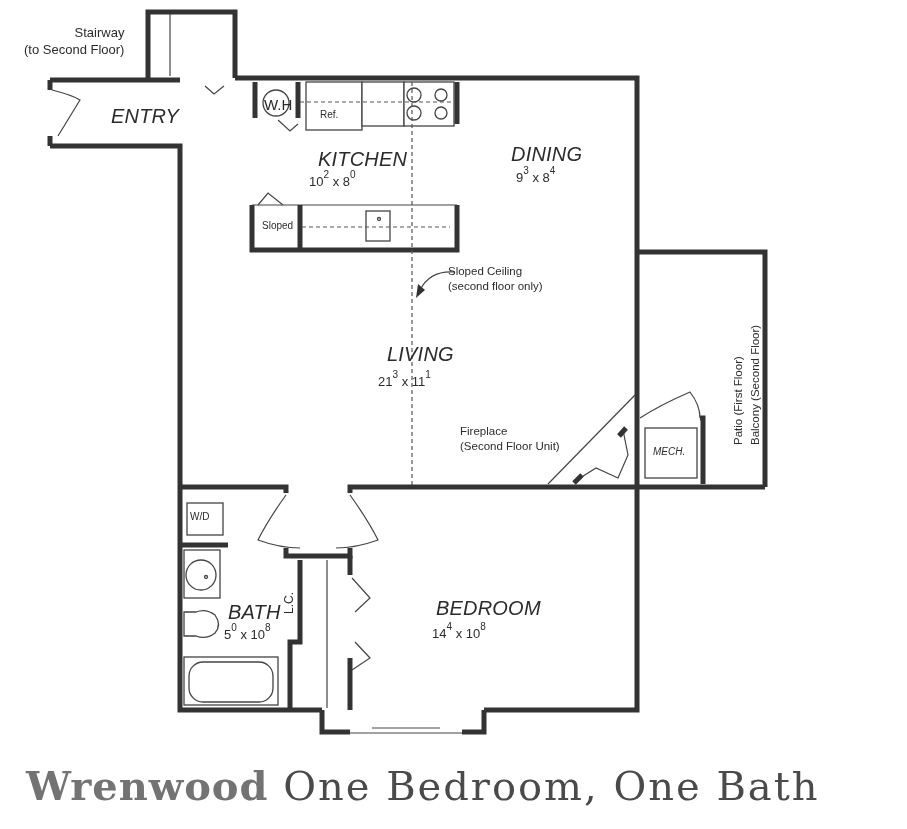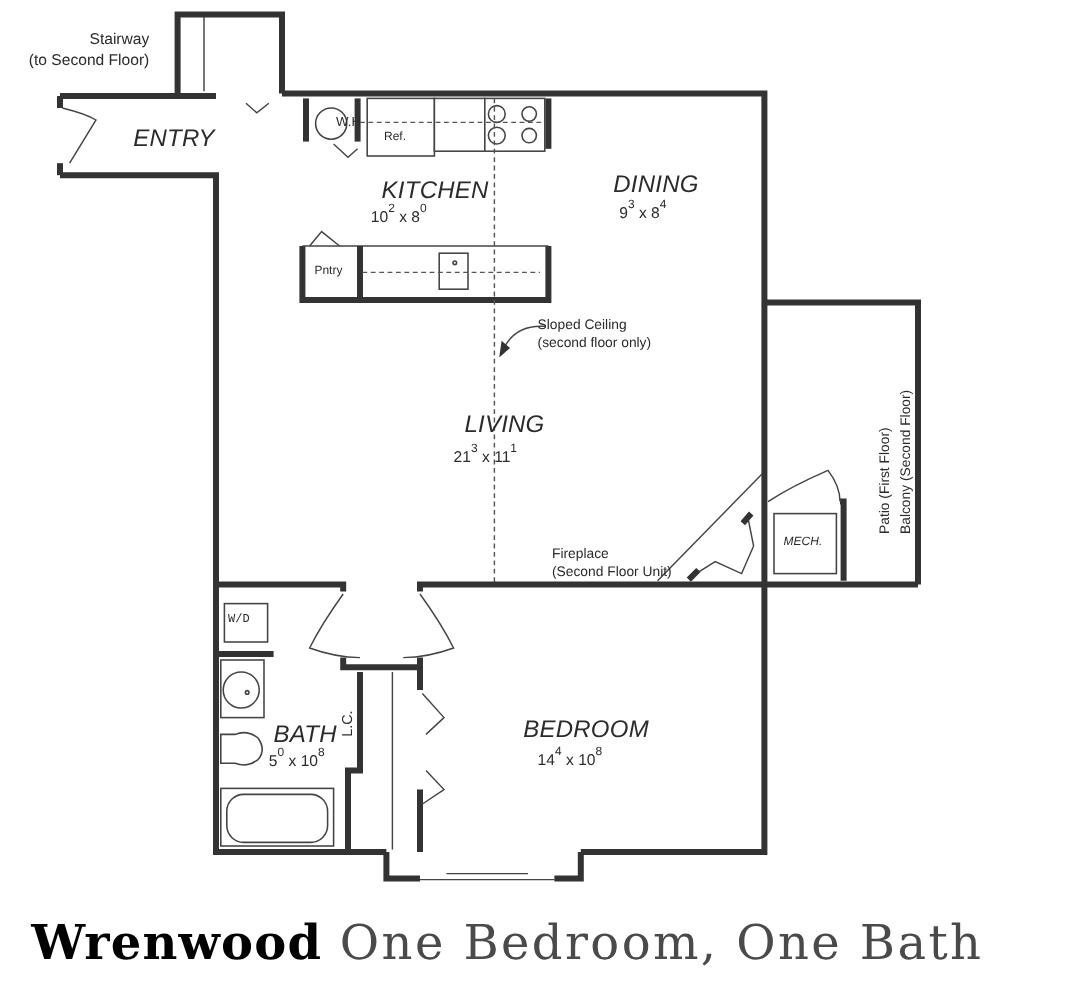--- a/index.html
+++ b/index.html
@@ -9,21 +9,21 @@
   .thin { fill: none; stroke: #444; stroke-width: 1.2; }
   .dash { fill: none; stroke: #555; stroke-width: 1.2; stroke-dasharray: 4 3; }
   .fix { fill: #fff; stroke: #444; stroke-width: 1.3; }
   .lbl { position: absolute; font-family: "Liberation Sans", sans-serif; color: #2b2b2b; white-space: nowrap; }
   .room { font-size: 20px; letter-spacing: 0.2px; font-style: italic; }
   .dim { font-size: 13px; }
   .dim sup { font-size: 10px; position: relative; top: -3px; }
   .note { font-size: 11.5px; line-height: 15px; }
   .small { font-size: 10px; }
   .title { position: absolute; left: 26px; top: 762px; font-family: "DejaVu Serif", "Liberation Serif", serif; font-size: 40px; color: #4a4a4a; letter-spacing: 2px; white-space: nowrap; }
-  .title b { font-weight: bold; color: #000000; letter-spacing: 1px; }
+  .title b { font-weight: bold; color: #737373; letter-spacing: 1px; }
   .vert { transform: rotate(-90deg); transform-origin: left top; }
 </style>
 </head>
 <body>
 
 <svg class="plan" viewBox="0 0 907 829" xmlns="http://www.w3.org/2000/svg">
 
   <g>
     <path class="wall" d="M148 78 L148 12 L235 12 L235 78"></path>
     <line class="thin" x1="170" y1="14" x2="170" y2="76"></line>
@@ -113,23 +113,23 @@
   </g>
 </svg>
 
 <div class="lbl note" style="left:24px; top:24px; font-size:13px; line-height:17px; text-align:right;">
   <div>Stairway</div>
   <div>(to Second Floor)</div>
 </div>
 
 <div class="lbl room" style="left:111px; top:105px;">ENTRY</div>
 
-<div class="lbl small" style="left:280px; top:96px; font-size:11px;">W.H</div>
+<div class="lbl small" style="left:264px; top:96px; font-size:15px;">W.H</div>
 <div class="lbl small" style="left:320px; top:109px;">Ref.</div>
-<div class="lbl small" style="left:262px; top:220px;">Pntry</div>
+<div class="lbl small" style="left:262px; top:220px;">Sloped</div>
 
 <div class="lbl room" style="left:318px; top:148px;">KITCHEN</div>
 <div class="lbl dim" style="left:309px; top:172px;">
   <span>10</span><sup>2</sup>
   <span>x</span>
   <span>8</span><sup>0</sup>
 </div>
 
 <div class="lbl room" style="left:511px; top:143px;">DINING</div>
 <div class="lbl dim" style="left:516px; top:168px;">
@@ -143,45 +143,45 @@
   <div>(second floor only)</div>
 </div>
 
 <div class="lbl room" style="left:387px; top:343px;">LIVING</div>
 <div class="lbl dim" style="left:378px; top:372px;">
   <span>21</span><sup>3</sup>
   <span>x</span>
   <span>11</span><sup>1</sup>
 </div>
 
-<div class="lbl note" style="left:460px; top:424px;margin-top:31px;">
+<div class="lbl note" style="left:460px; top:424px;">
   <div>Fireplace</div>
   <div>(Second Floor Unit)</div>
 </div>
 
 <div class="lbl small" style="left:653px; top:446px;font-style:italic;">MECH.</div>
 
 <div class="lbl note vert" style="left:730px; top:445px; line-height:17px;">
   <div>Patio (First Floor)</div>
   <div>Balcony (Second Floor)</div>
 </div>
 
-<div class="lbl small" style="left:190px; top:511px;font-family:Liberation Mono, monospace;">W/D</div>
+<div class="lbl small" style="left:190px; top:511px;">W/D</div>
 
 <div class="lbl small vert" style="left:282px; top:614px; font-size:12px;">L.C.</div>
 
 <div class="lbl room" style="left:228px; top:601px;">BATH</div>
 <div class="lbl dim" style="left:224px; top:625px;">
   <span>5</span><sup>0</sup>
   <span>x</span>
   <span>10</span><sup>8</sup>
 </div>
 
 <div class="lbl room" style="left:436px; top:597px;">BEDROOM</div>
-<div class="lbl dim" style="left:448px; top:624px;">
+<div class="lbl dim" style="left:432px; top:624px;">
   <span>14</span><sup>4</sup>
   <span>x</span>
   <span>10</span><sup>8</sup>
 </div>
 
 <div class="title">
   <b>Wrenwood</b>
   <span>One Bedroom, One Bath</span>
 </div>
 

